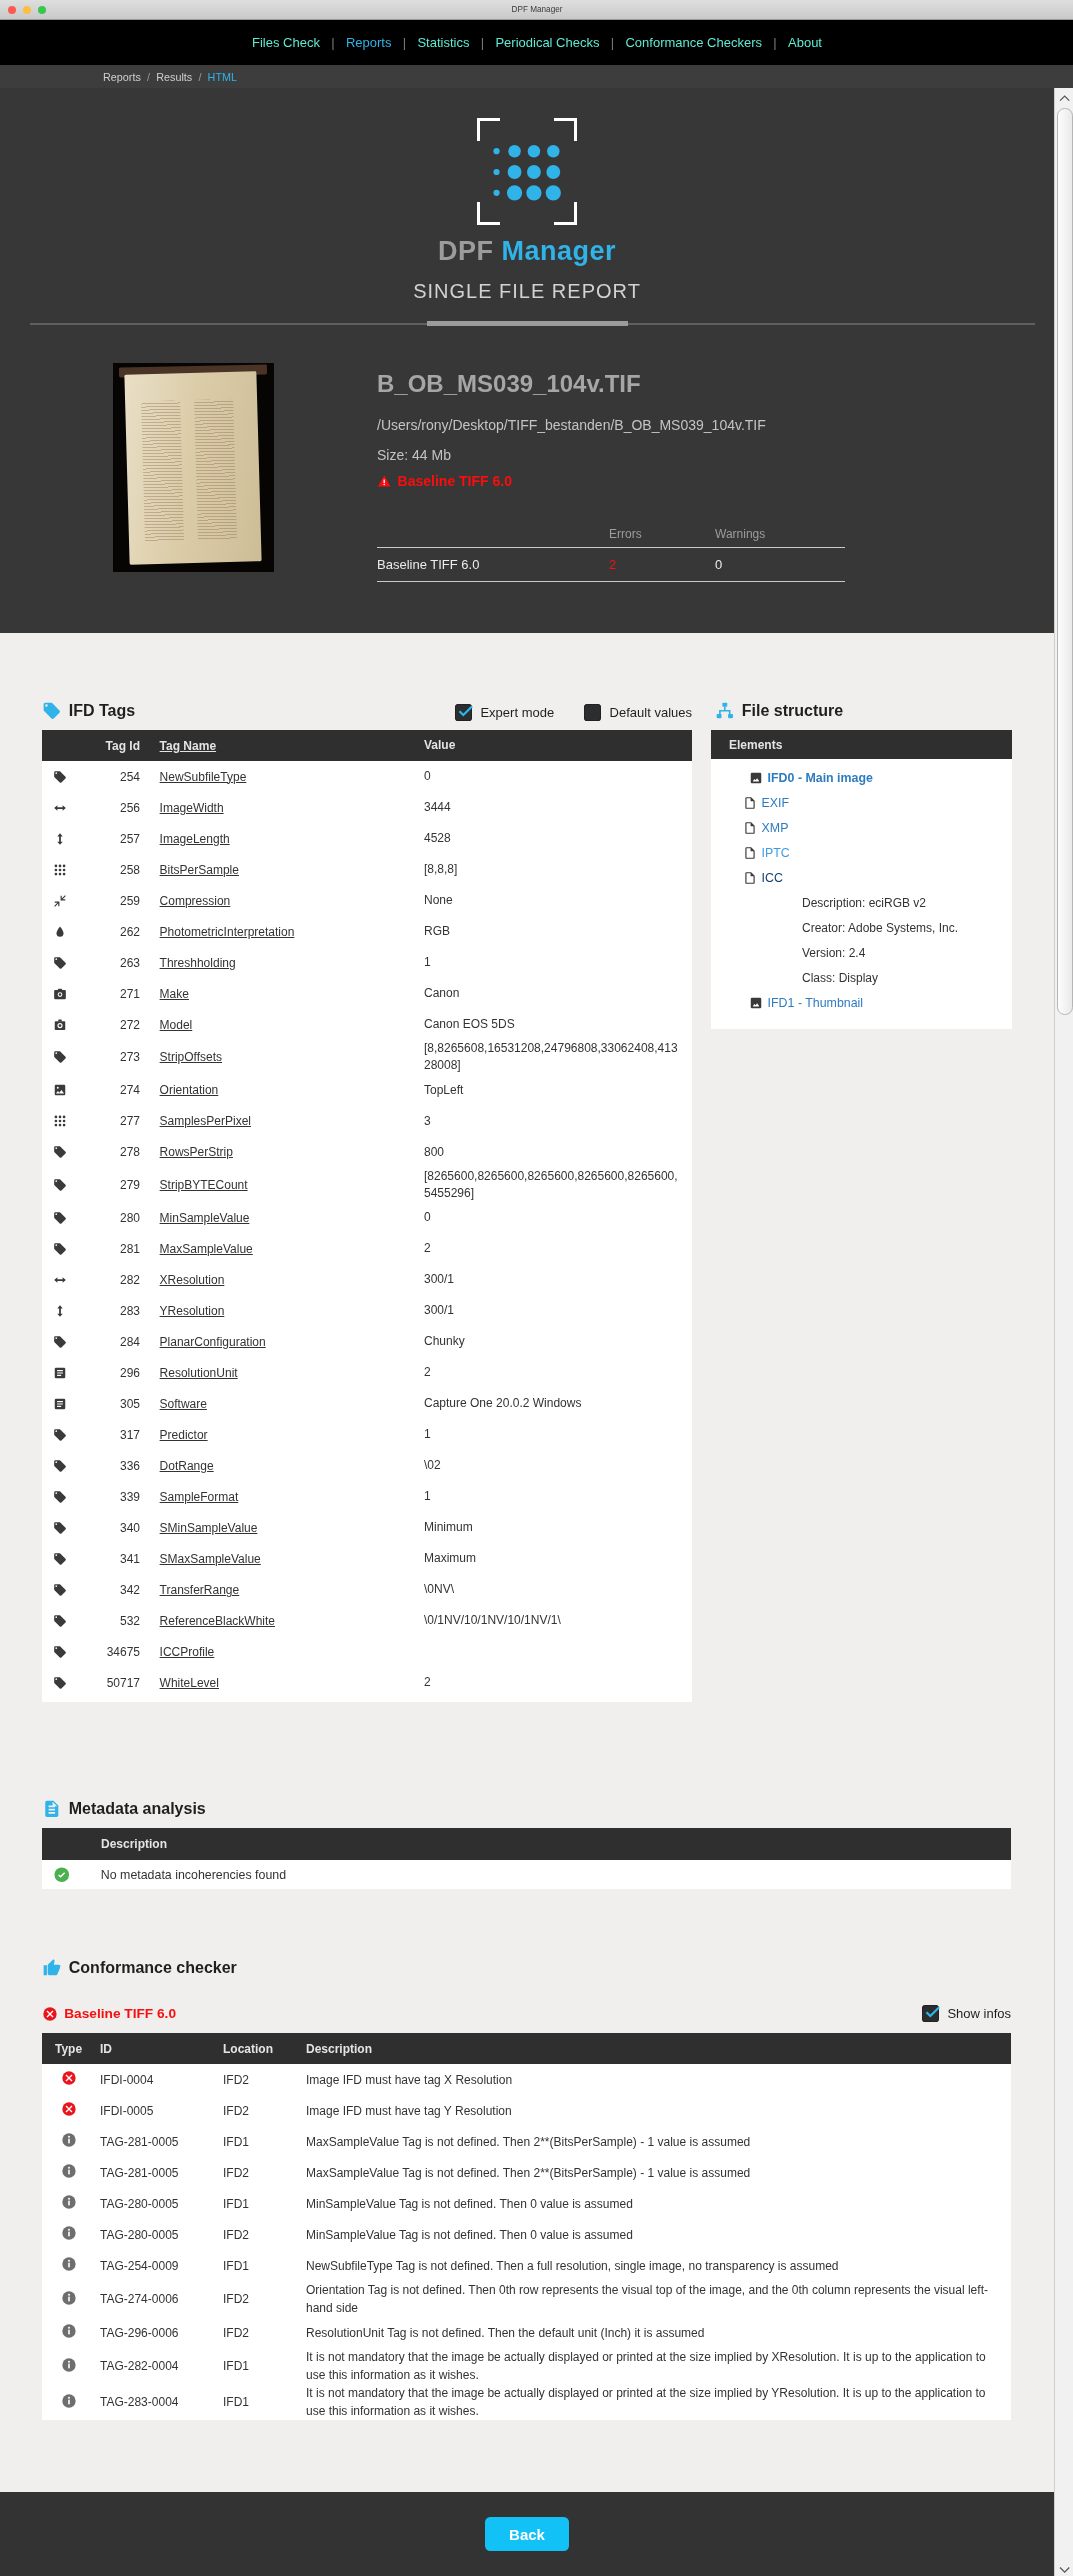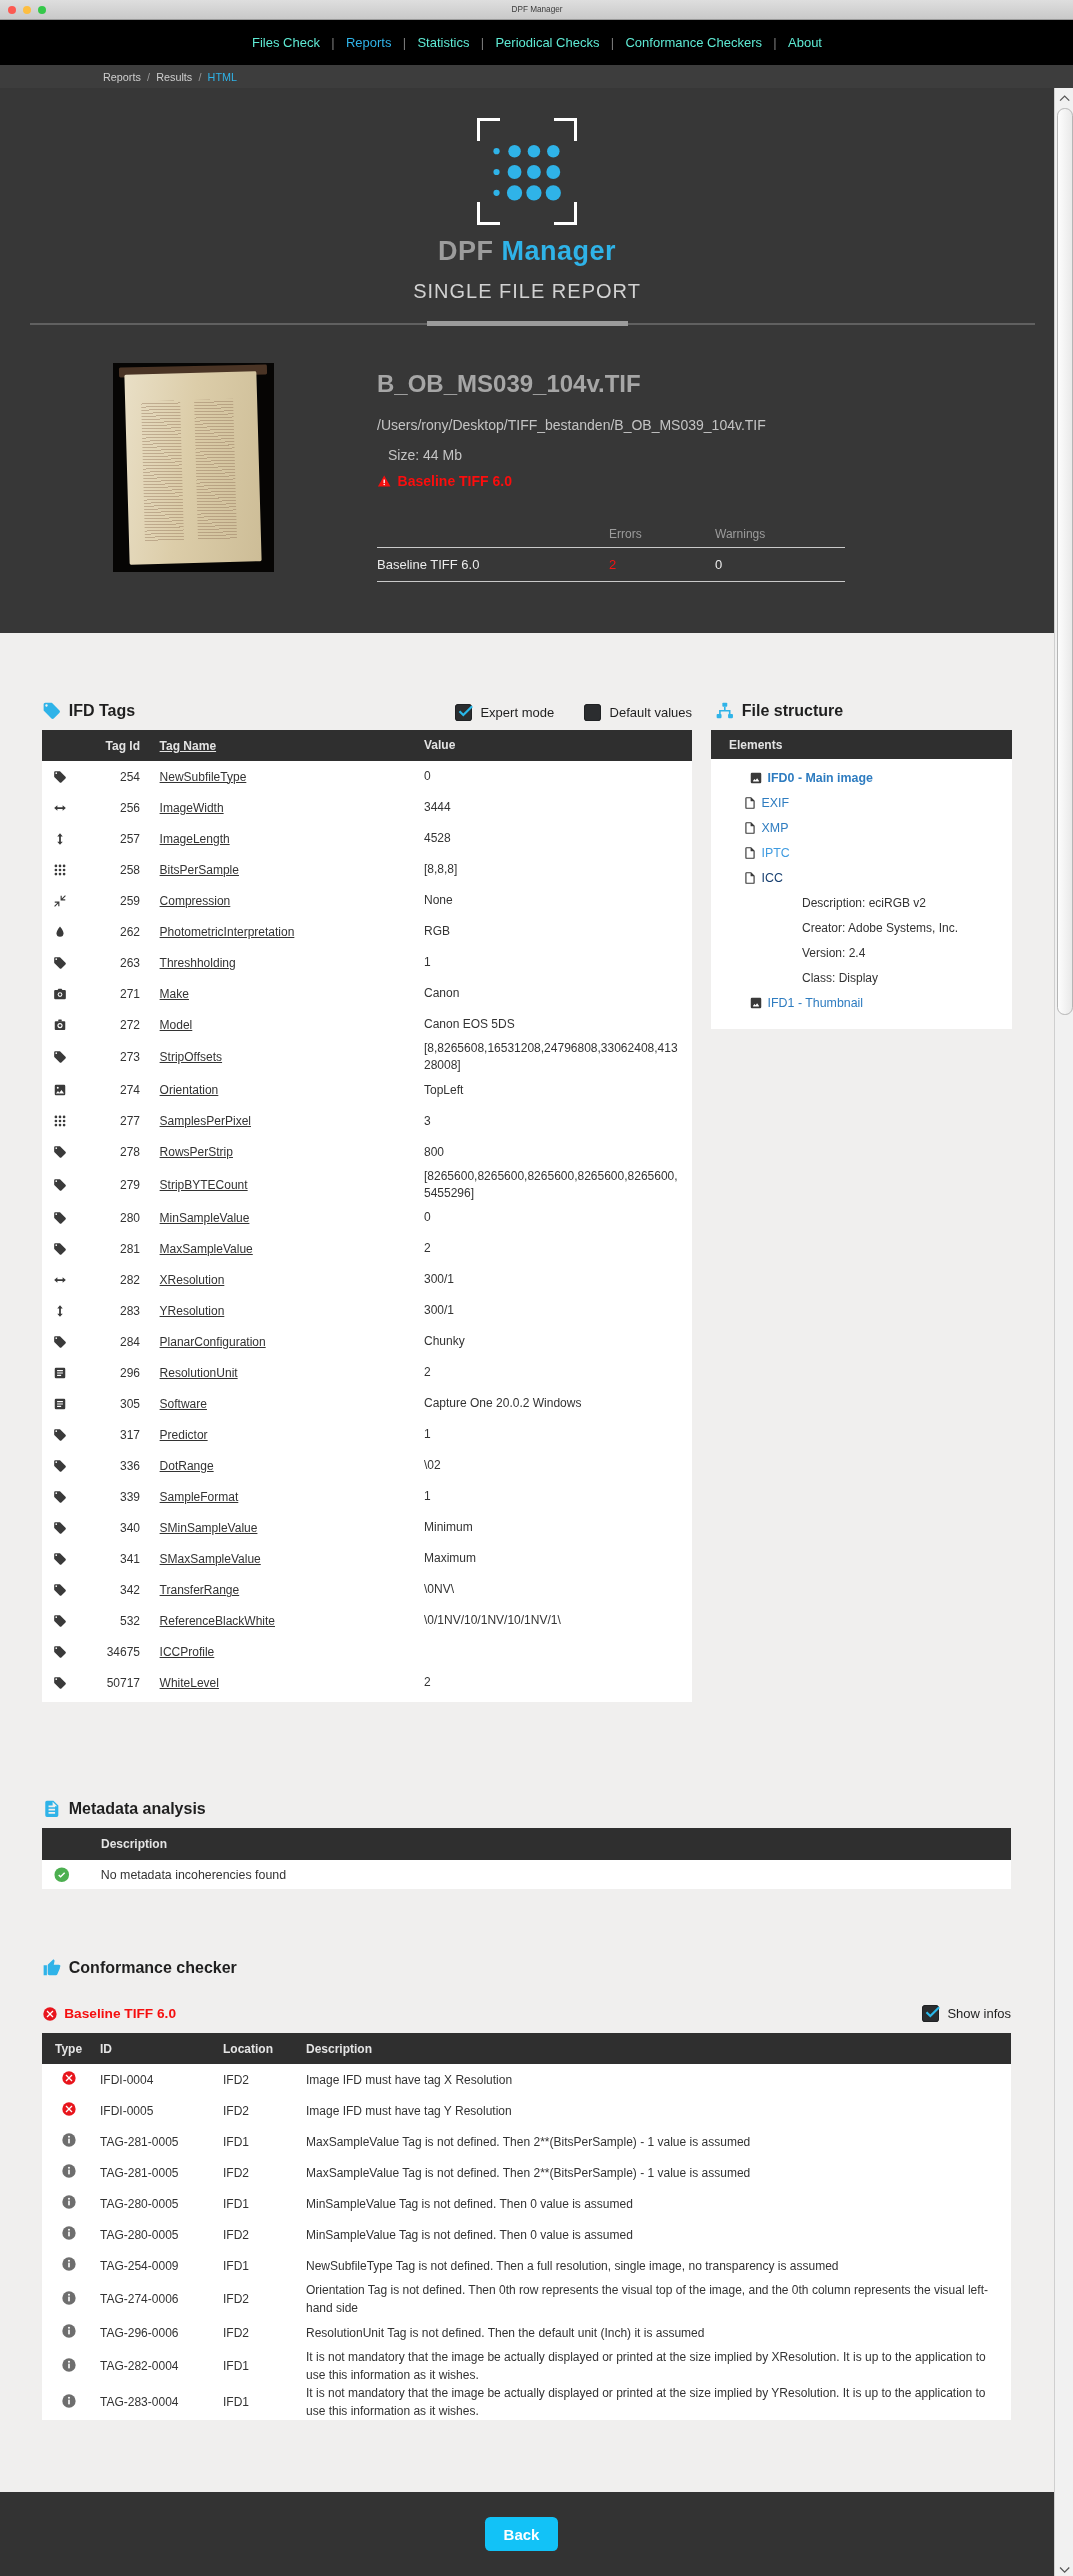--- a/index.html
+++ b/index.html
@@ -51,21 +51,21 @@
   .parchment { position:absolute; left:9%; top:5%; width:82%; height:91%;
     background:linear-gradient(100deg,#e9dfc6 0%,#dccda9 45%,#cdbd97 100%);
     transform:rotate(-1.6deg); border-radius:1.5px; }
   .ms-col { position:absolute; top:14%; height:74%; width:30%;
     background:repeating-linear-gradient(#00000000 0 2.1px, #8a6b5266 2.1px 3.1px); }
   .ms-col.c1 { left:12%; } .ms-col.c2 { left:52%; }
   .parch-top { position:absolute; left:4%; top:1.5%; width:92%; height:5%; background:#4a3425; transform:rotate(-1.2deg); border-radius:1.5px;}
 
   .file-name { position:absolute; left:377px; top:282px; font-size:24px; font-weight:bold; color:#a6a6a6; }
   .file-path { position:absolute; left:377px; top:329px; font-size:14px; color:#c4c4c4; }
-  .file-size { position:absolute; left:377px; top:359px; font-size:14px; color:#c4c4c4;margin-left:11px; }
+  .file-size { position:absolute; left:377px; top:359px; font-size:14px; color:#c4c4c4; }
   .file-standard { position:absolute; left:377px; top:385px; display:flex; align-items:center; gap:6.2px;
     font-size:14px; font-weight:600; color:#fb0d0d; }
   .file-standard svg { width:14.4px; height:14.4px; }
 
   .summary { position:absolute; left:377px; top:432px; width:468px; font-size:12px; }
   .sum-head { display:flex; height:28px; align-items:center; color:#9c9c9c; border-bottom:1px solid #c9c9c9; }
   .sum-row { display:flex; height:34px; align-items:center; color:#ececec; font-size:13px; border-bottom:1px solid #c9c9c9; }
   .sum-c1 { width:232px; } .sum-c2 { width:106px; } .sum-c3 { flex:1; }
   .sum-err { color:#f41212; }
 
@@ -130,21 +130,21 @@
   .conf-table { position:absolute; left:42px; top:2033px; width:969px; }
   .cc-type { width:58px; padding-left:13px; }
   .cc-id { width:123px; }
   .cc-loc { width:83px; }
   .cc-desc { flex:1; padding-right:18.5px; line-height:1.5; }
   .conf-row { display:flex; align-items:center; min-height:31px; background:#fff; font-size:12px; color:#333; }
   .conf-row .cc-type svg { width:16px; height:16px; margin-left:6.2px; }
 
   
   .footer { position:absolute; left:0; top:2492px; width:1054px; height:88px; background:#333; }
-  .back-btn { position:absolute; left:485px; top:25px; width:73px; height:34px; background:#12c2f7;
+  .back-btn { position:absolute; left:485px; top:25px; width:84px; height:34px; background:#12c2f7;
     border:none; border-radius:5.2px; color:#fff; font-size:15px; font-weight:bold;
     font-family:"Liberation Sans",sans-serif; cursor:pointer; }
 
   
   .scrollbar { position:absolute; left:1054px; top:88px; width:20px; height:2492px;
     background:#f1f1f1; border-left:0.5px solid #cfcfcf; }
   .sb-arrow { position:absolute; left:0; width:20px; height:17.5px; display:flex; align-items:center; justify-content:center; cursor:pointer; }
   .sb-arrow svg { width:11.3px; height:8.2px; stroke:#555; stroke-width:2.5; fill:none; }
   .sb-up { top:1px; } .sb-down { bottom:1px; }
   .sb-thumb { position:absolute; left:1.5px; top:19.6px; width:16px; height:907px; border-radius:7.7px;

